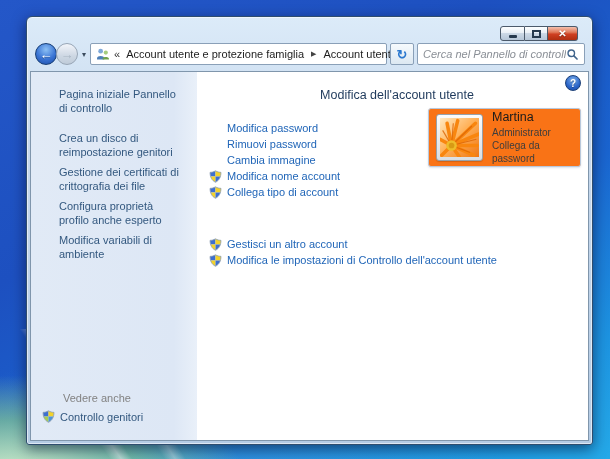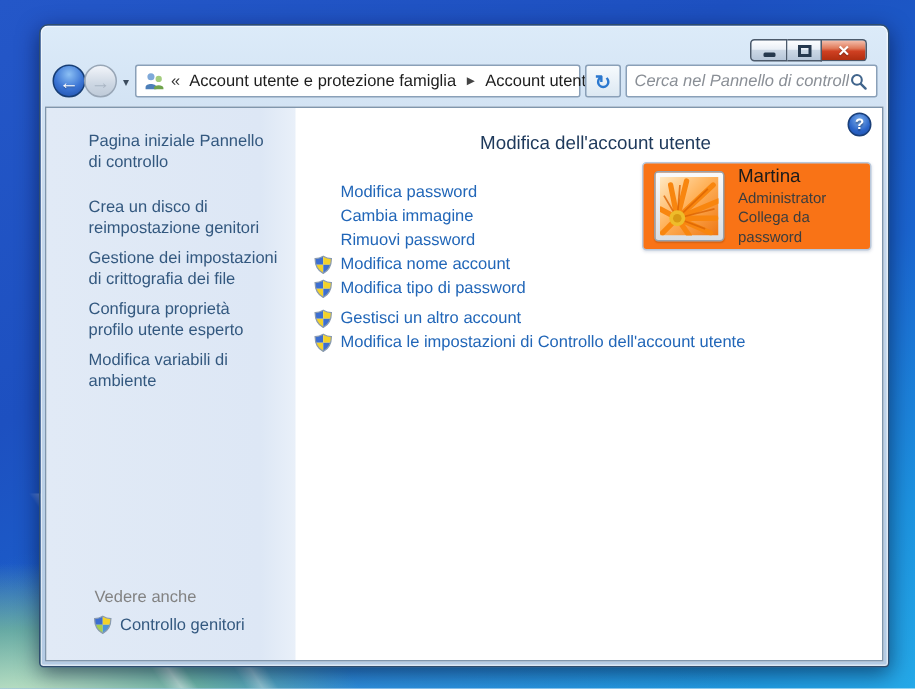--- a/index.html
+++ b/index.html
@@ -101,36 +101,36 @@
     width:166px; flex:0 0 auto;
     background:linear-gradient(to right, #e1eaf6 0%, #dde7f5 86%, #e9f0f9 100%);
     display:flex; flex-direction:column; padding:12px 2px 14px;
   }
   .side-item{
     color:#33587f; padding:3px 10px 3px 26px; line-height:14px; cursor:pointer;
   }
   .side-item.home{ margin-bottom:10px; }
   .see-also{ margin-top:auto; }
   .see-also-header{ color:#828282; padding:4px 10px 3px 30px;margin-top:24px; }
-  .see-also-item{ display:flex; align-items:center; gap:5px; padding:3px 10px 3px 9px; color:#33587f; cursor:pointer;margin-left:20px; }
+  .see-also-item{ display:flex; align-items:center; gap:5px; padding:3px 10px 3px 9px; color:#33587f; cursor:pointer; }
 
   .main{ flex:1; position:relative; padding:14px 12px 0 12px; }
   .help-btn{
     position:absolute; top:3px; right:7px; width:16px; height:16px; border-radius:50%;
     background:radial-gradient(circle at 50% 30%, #7db0ec, #2a64c8 60%, #1b4aa4);
     border:1px solid #1a3f78; color:#fff; font-size:10px; font-weight:bold;
     display:flex; align-items:center; justify-content:center; cursor:pointer;
     text-shadow:0 1px 1px rgba(0,0,0,.35);
   }
   .page-title{ font-size:12.5px; font-weight:normal; color:#1e395b; margin:2px 0 18px 9px;text-align:center; }
   .task-row{ display:flex; align-items:center; gap:5px; height:16px; }
   .task-row.indent{ padding-left:18px; }
   .shield{ width:13px; height:13px; flex:0 0 auto; }
   .task{ color:#2166b8; text-decoration:none; cursor:pointer; white-space:nowrap; }
-  .group2{ margin-top:4px; }
+  .group2{ margin-top:36px; }
 
   .user-card{
     position:absolute; top:36px; right:7px; width:153px; height:59px;
     background:#f97316; border:1px solid #b9c8db; border-radius:3px;
     box-shadow:0 1px 2px rgba(120,140,170,.25);
     display:flex; align-items:center; gap:9px; padding:5px 5px 5px 7px;
   }
   .user-pic{
     width:47px; height:47px; border:1px solid #97a1ab; border-radius:3px;
     background:linear-gradient(#fbfbfb, #d9dee3); padding:3px; flex:0 0 auto;
@@ -211,22 +211,22 @@
           </svg>
         </span>
       </div>
     </div>
 
     <div class="content">
 
       <div class="sidebar">
         <div class="side-item home">Pagina iniziale Pannello di controllo</div>
         <div class="side-item">Crea un disco di reimpostazione genitori</div>
-        <div class="side-item">Gestione dei impostazioni di crittografia dei file</div>
-        <div class="side-item">Configura proprietà profilo utente esperto</div>
+        <div class="side-item">Gestione dei certificati di crittografia dei file</div>
+        <div class="side-item">Configura proprietà profilo anche esperto</div>
         <div class="side-item">Modifica variabili di ambiente</div>
 
         <div class="see-also">
           <div class="see-also-header">Vedere anche</div>
           <div class="see-also-item">
             <svg class="shield" viewBox="0 0 16 16">
               <g clip-path="url(#sclip)">
                 <rect x="0" y="0" width="8" height="8" fill="#3d6fd0"></rect>
                   <rect x="8" y="0" width="8" height="8" fill="#f3d22a"></rect>
                 <rect x="0" y="8" width="8" height="8" fill="#a8ce4e"></rect>
@@ -242,25 +242,25 @@
       <div class="main">
         <div class="help-btn">?</div>
 
         <h1 class="page-title">Modifica dell'account utente</h1>
 
         <div class="task-links">
           <div class="task-row indent">
               <a class="task">Modifica password</a>
             </div>
           <div class="task-row indent">
+              <a class="task">Rimuovi password</a>
+            </div>
+          <div class="task-row indent">
               <a class="task">Cambia immagine</a>
             </div>
-          <div class="task-row indent">
-              <a class="task">Rimuovi password</a>
-            </div>
           <div class="task-row">
             <svg class="shield" viewBox="0 0 16 16">
               <g clip-path="url(#sclip)">
                 <rect x="0" y="0" width="8" height="8" fill="#3d6fd0"></rect>
                   <rect x="8" y="0" width="8" height="8" fill="#f3d22a"></rect>
                 <rect x="0" y="8" width="8" height="8" fill="#f3d22a"></rect>
                   <rect x="8" y="8" width="8" height="8" fill="#3d6fd0"></rect>
               </g>
               <path d="M8 1C10.2 2.3 12.6 2.9 14.7 2.9 14.7 8.3 12.9 12.7 8 15.1 3.1 12.7 1.3 8.3 1.3 2.9 3.4 2.9 5.8 2.3 8 1Z" fill="none" stroke="#8a9bb0" stroke-width="1"></path>
             </svg>
@@ -269,21 +269,21 @@
           <div class="task-row">
             <svg class="shield" viewBox="0 0 16 16">
               <g clip-path="url(#sclip)">
                 <rect x="0" y="0" width="8" height="8" fill="#3d6fd0"></rect>
                   <rect x="8" y="0" width="8" height="8" fill="#f3d22a"></rect>
                 <rect x="0" y="8" width="8" height="8" fill="#f3d22a"></rect>
                   <rect x="8" y="8" width="8" height="8" fill="#3d6fd0"></rect>
               </g>
               <path d="M8 1C10.2 2.3 12.6 2.9 14.7 2.9 14.7 8.3 12.9 12.7 8 15.1 3.1 12.7 1.3 8.3 1.3 2.9 3.4 2.9 5.8 2.3 8 1Z" fill="none" stroke="#8a9bb0" stroke-width="1"></path>
             </svg>
-            <a class="task">Modifica tipo di password</a>
+            <a class="task">Collega tipo di account</a>
           </div>
         </div>
 
         <div class="task-links group2">
           <div class="task-row">
             <svg class="shield" viewBox="0 0 16 16">
               <g clip-path="url(#sclip)">
                 <rect x="0" y="0" width="8" height="8" fill="#3d6fd0"></rect>
                   <rect x="8" y="0" width="8" height="8" fill="#f3d22a"></rect>
                 <rect x="0" y="8" width="8" height="8" fill="#f3d22a"></rect>

